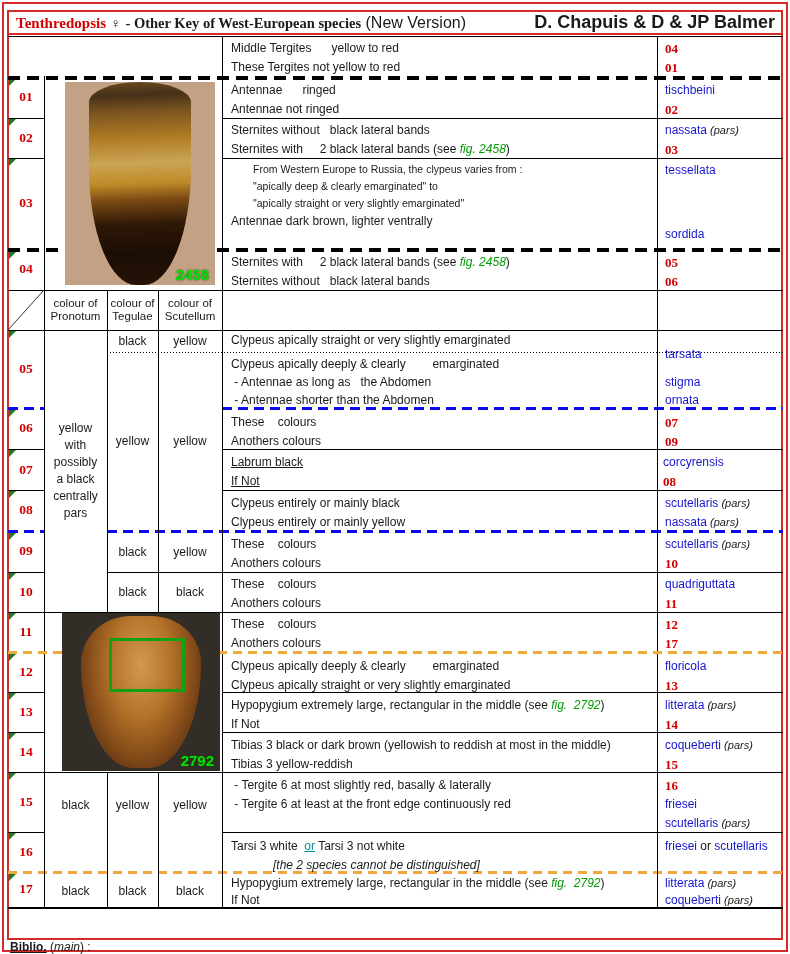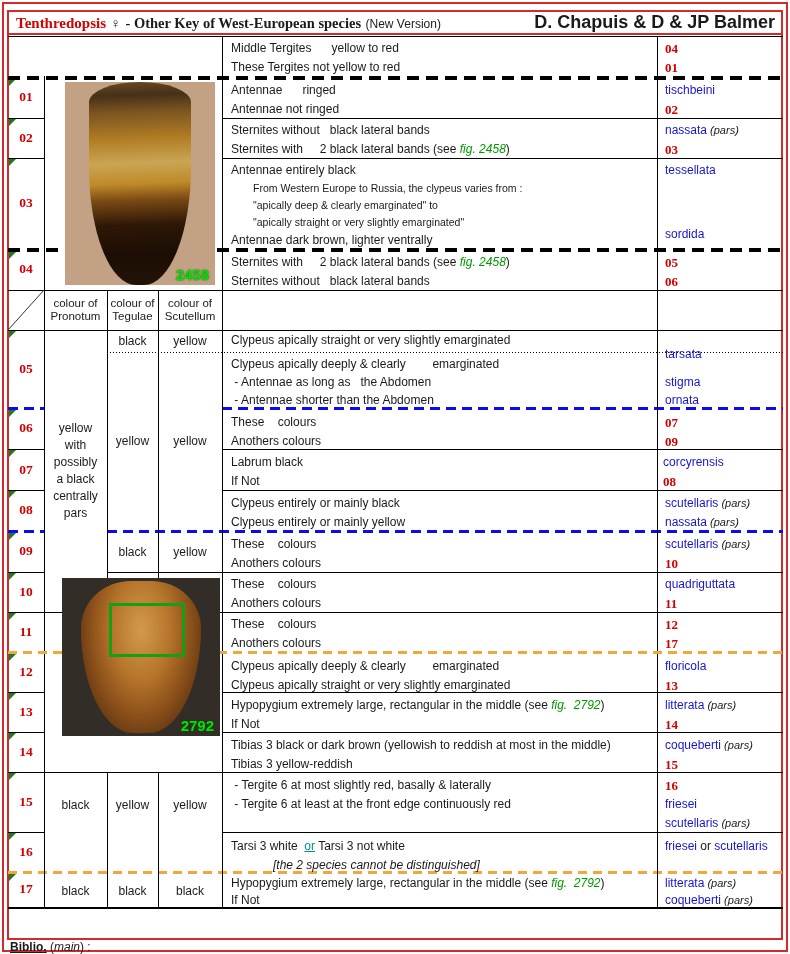--- a/index.html
+++ b/index.html
@@ -17,21 +17,21 @@
   .dash-blue{position:absolute;height:3px;background:repeating-linear-gradient(90deg,#0b0bee 0 10px,transparent 10px 16px);}
   .dash-orange{position:absolute;height:3px;background:repeating-linear-gradient(90deg,#efa83c 0 9px,transparent 9px 15px);}
   .dotline{position:absolute;height:1px;background:repeating-linear-gradient(90deg,#000 0 1px,transparent 1px 3px);}
   .tri{position:absolute;width:0;height:0;border-top:7px solid #1e7a1e;border-right:7px solid transparent;}
 
   
   .titlebar{position:absolute;left:10px;top:12px;width:771px;height:21px;display:flex;justify-content:space-between;align-items:center;padding:0 6px;box-sizing:border-box;}
   .t-genus{color:#d20000;font-family:"Liberation Serif",serif;font-weight:bold;font-size:15px;}
   .t-fem{font-size:14px;font-weight:bold;}
   .t-main{font-family:"Liberation Serif",serif;font-weight:bold;font-size:14.5px;}
-  .t-ver{font-size:12px;}
+  .t-ver{font-size:16px;}
   .t-auth{font-weight:bold;font-size:18px;}
 
   
   .cell{position:absolute;box-sizing:border-box;}
   .numcell{display:flex;align-items:center;justify-content:center;color:#d20000;
            font-family:"Liberation Serif",serif;font-weight:bold;font-size:13.5px;}
   .crit{padding:3px 0 0 9px;}
   .res{padding:3px 0 0 8px;}
   .ln{line-height:19px;white-space:pre;font-size:12px;}
   .ln3{line-height:18px;white-space:pre;font-size:12px;}
@@ -180,21 +180,21 @@
   <div class="cell colhead" style="left:158px;top:290px;width:64px;height:40px;">
     <span>colour of</span>
       <span>Scutellum</span>
   </div>
 
   <div class="photo photo1" style="left:65px;top:82px;width:150px;height:203px;">
     <div class="body1"></div>
     <div class="figlabel">2458</div>
   </div>
 
-  <div class="photo photo2" style="left:62px;top:578px;width:158px;height:158px;">
+  <div class="photo photo2" style="left:62px;top:613px;width:158px;height:158px;">
     <div class="body2"></div>
     <div class="greenbox"></div>
     <div class="figlabel">2792</div>
   </div>
 
   <div class="cell crit" style="left:222px;top:36px;width:435px;">
     <div class="ln">Middle Tergites      yellow to red</div>
     <div class="ln">These Tergites not yellow to red</div>
   </div>
   <div class="cell res" style="left:657px;top:36px;width:126px;">
@@ -214,21 +214,20 @@
   <div class="cell crit" style="left:222px;top:118px;width:435px;">
     <div class="ln">Sternites without   black lateral bands</div>
     <div class="ln"><span>Sternites with     2 black lateral bands (see </span><span class="fig">fig. 2458</span><span>)</span></div>
   </div>
   <div class="cell res" style="left:657px;top:118px;width:126px;">
     <div class="ln"><span class="sp">nassata</span><span class="pars"> (pars)</span></div>
     <div class="ln rnum">03</div>
   </div>
 
   <div class="cell crit" style="left:222px;top:158px;width:435px;">
-    <div class="ln">Antennae entirely black</div>
     <div class="sub">From Western Europe to Russia, the clypeus varies from :</div>
     <div class="sub">"apically deep &amp; clearly emarginated" to</div>
     <div class="sub">"apically straight or very slightly emarginated"</div>
     <div class="ln">Antennae dark brown, lighter ventrally</div>
   </div>
   <div class="cell spacebetween" style="left:657px;top:158px;width:126px;height:90px;">
     <div class="ln sp">tessellata</div>
     <div class="ln sp">sordida</div>
   </div>
 
@@ -275,21 +274,21 @@
 
   <div class="cell crit" style="left:222px;top:410px;width:435px;">
     <div class="ln">These    colours</div>
     <div class="ln">Anothers colours</div>
   </div>
   <div class="cell res" style="left:657px;top:410px;width:126px;">
     <div class="ln rnum">07</div>
     <div class="ln rnum">09</div>
   </div>
 
-  <div class="cell crit" style="left:222px;top:450px;width:435px;">
+  <div class="cell crit" style="left:222px;top:450px;width:435px;text-decoration:underline;">
     <div class="ln">Labrum black</div>
     <div class="ln">If Not</div>
   </div>
   <div class="cell res" style="left:655px;top:450px;width:142px;">
     <div class="ln sp">corcyrensis</div>
     <div class="ln rnum">08</div>
   </div>
 
   <div class="cell crit" style="left:222px;top:491px;width:435px;">
     <div class="ln">Clypeus entirely or mainly black</div>

